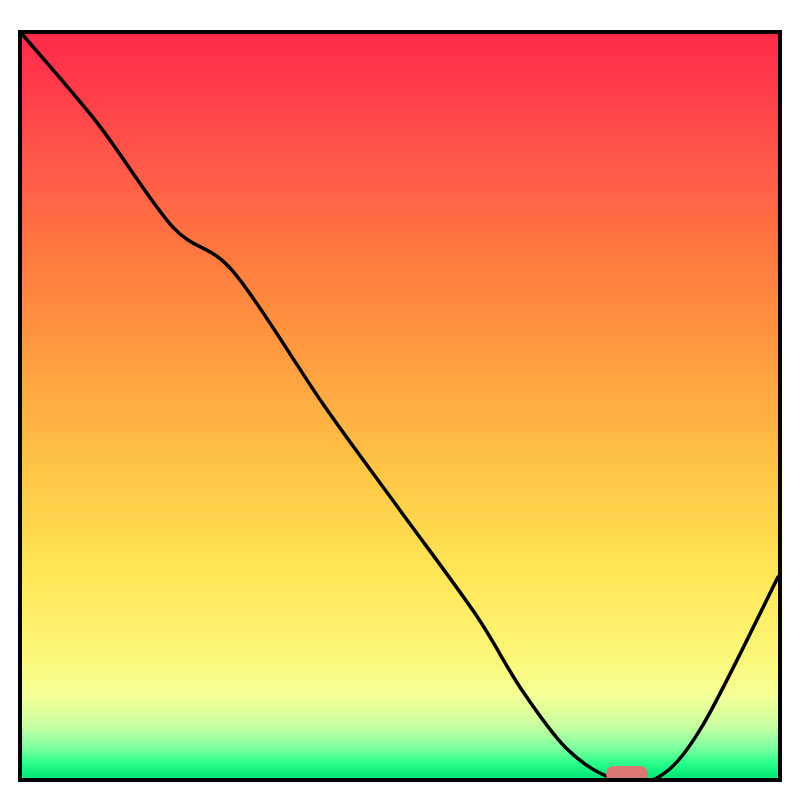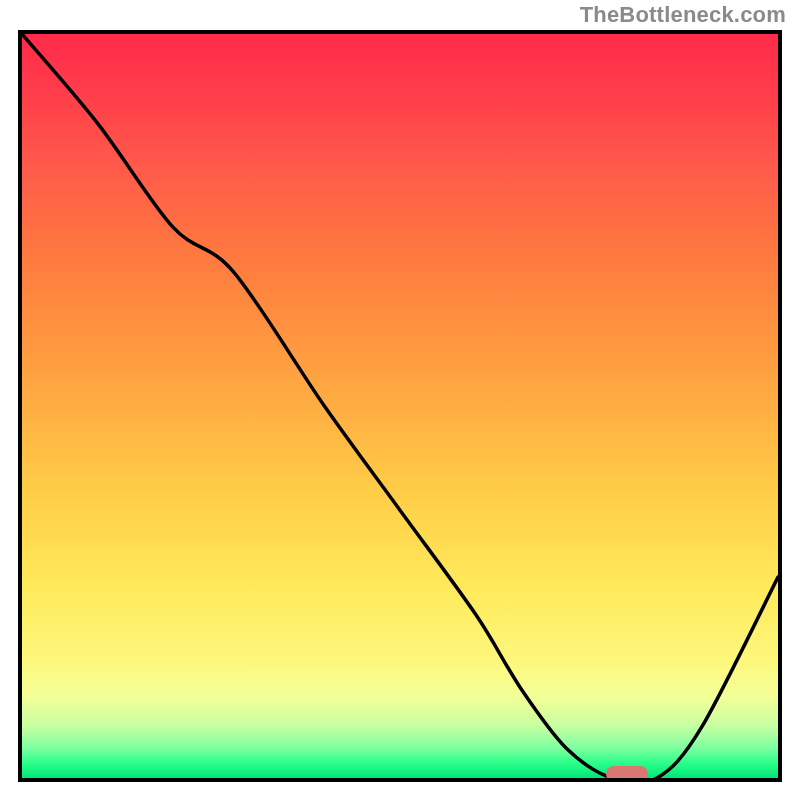--- a/index.html
+++ b/index.html
@@ -69,21 +69,20 @@
     border-radius: 8px;
     background: #d87773;
     z-index: 3;
     transform: translate(-50%, -50%);
   }
 </style>
 </head>
 <body>
 
 <div class="chart-wrap">
-  <div class="watermark">TheBottleneck.com</div>
 
   <div class="plot">
     <div class="grad"></div>
 
     <svg class="curve" viewBox="0 0 756 744" preserveAspectRatio="none">
       <path d="M 0.0 0.0 C 12.1 14.3, 51.4 58.3, 75.6 89.3 C 99.8 120.2, 129.4 169.6, 151.2 193.4 C 173.0 217.2, 187.5 209.5, 211.7 238.1 C 235.9 266.6, 275.8 333.9, 302.4 372.0 C 329.0 410.1, 353.8 442.8, 378.0 476.2 C 402.2 509.5, 434.2 551.8, 453.6 580.3 C 473.0 608.9, 484.4 633.3, 499.0 654.7 C 513.5 676.1, 529.8 700.0, 544.3 714.2 C 558.8 728.5, 575.2 739.2, 589.7 744.0 C 604.2 748.8, 620.5 752.3, 635.0 744.0 C 649.6 735.7, 661.0 724.1, 680.4 691.9 C 699.8 659.8, 743.9 566.9, 756.0 543.1" fill="none" stroke="#000" stroke-width="3.5" stroke-linecap="round" stroke-linejoin="round"></path>
     </svg>
 
     <div class="marker" style="left: 604.8px; top: 739.536px;"></div>
   </div>

